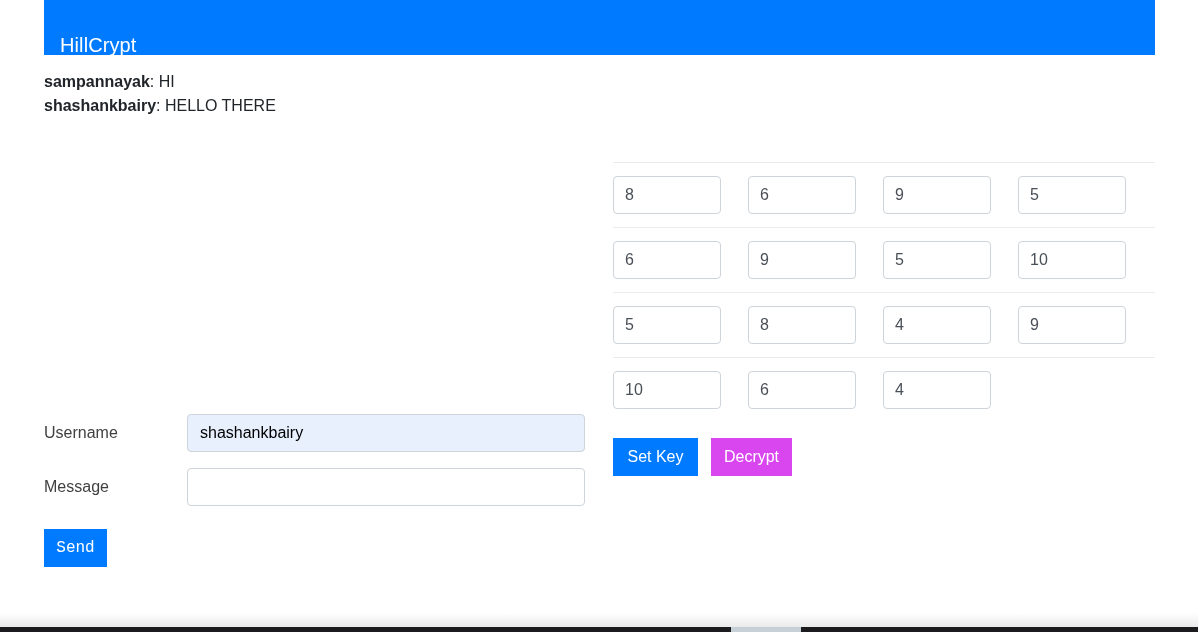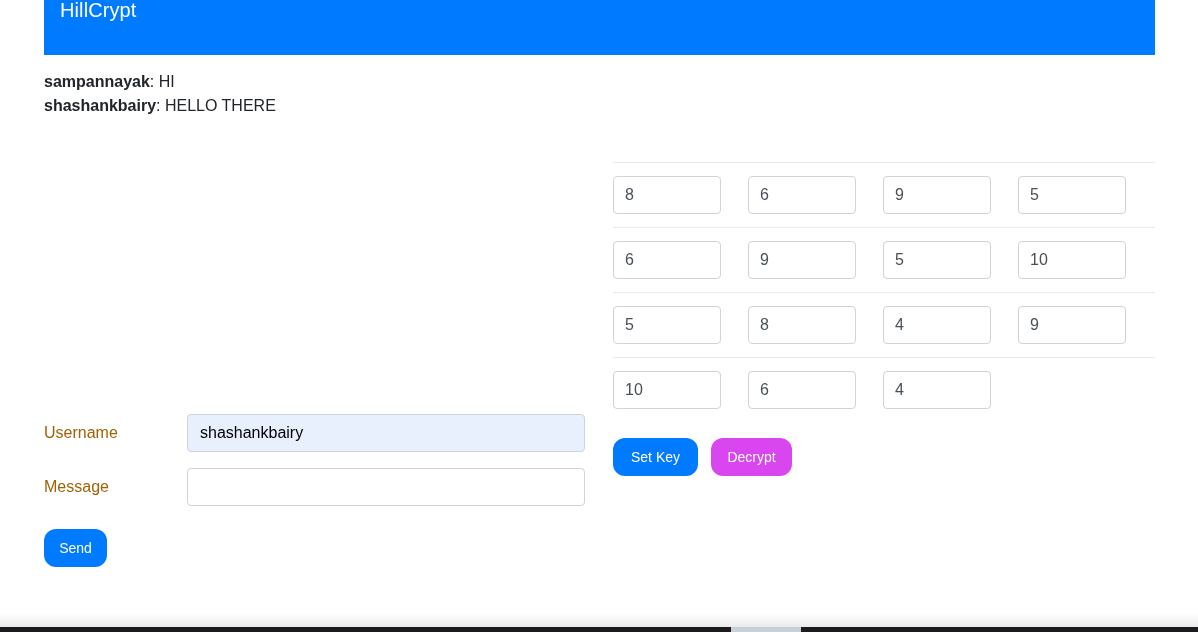--- a/index.html
+++ b/index.html
@@ -24,21 +24,21 @@
 
   
   .navbar {
     position: absolute;
     left: 44px;
     top: 0;
     width: 1111px;
     height: 55px;
     background: #007bff;
     display: flex;
-    align-items: flex-start;
+    align-items: flex-end;
     padding-left: 16px;
   }
   .navbar-brand {
     color: #ffffff;
     font-size: 20px;
     line-height: 1;
     letter-spacing: 0.1px;
   }
 
   
@@ -66,21 +66,21 @@
   }
   .form-row {
     display: flex;
     align-items: center;
     margin-bottom: 16px;
   }
   .form-label {
     width: 143px;
     flex: 0 0 143px;
     font-size: 16px;
-    color: #a16207;
+    color: #404040;
     line-height: 20px;
   }
   .form-control {
     width: 398px;
     height: 38px;
     border: 1px solid #ced4da;
     border-radius: 4px;
     padding: 6px 12px;
     font-family: "Liberation Sans", sans-serif;
     font-size: 16px;
@@ -93,35 +93,36 @@
     border-color: #ced4da;
     color: #000000;
   }
   .form-control::placeholder { color: #6c757d; }
 
   .btn {
     display: inline-flex;
     align-items: center;
     justify-content: center;
     border: none;
-    border-radius: 12px;
+    border-radius: 0;
     color: #ffffff;
     font-family: "Liberation Sans", sans-serif;
-    font-size: 14px;
+    font-size: 16px;
     line-height: 1;
     cursor: pointer;
     padding: 0;
   }
   .btn-primary { background: #007bff; }
   .btn-success { background: #d946ef; }
 
   .btn-send {
     width: 63px;
     height: 38px;
     margin-top: 7px;
+    font-family: Liberation Mono, monospace;
   }
 
   
   .key-panel {
     position: absolute;
     left: 613px;
     top: 162px;
     width: 542px;
   }
   .key-row {

